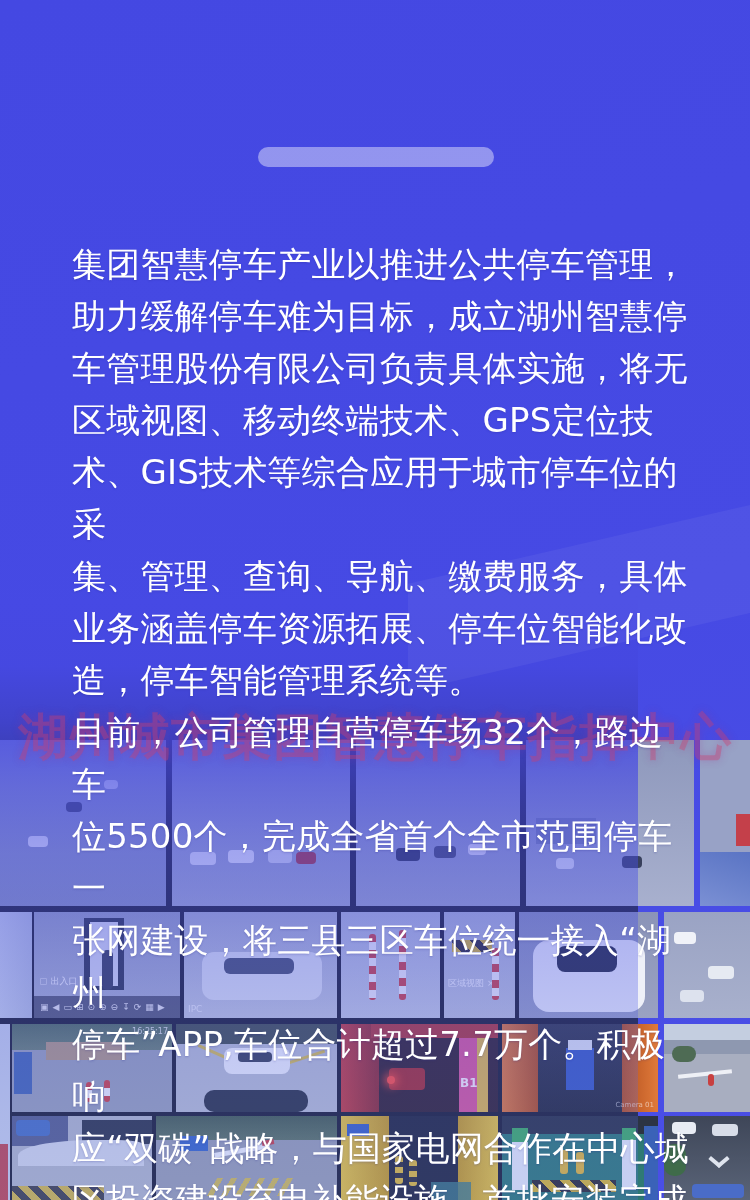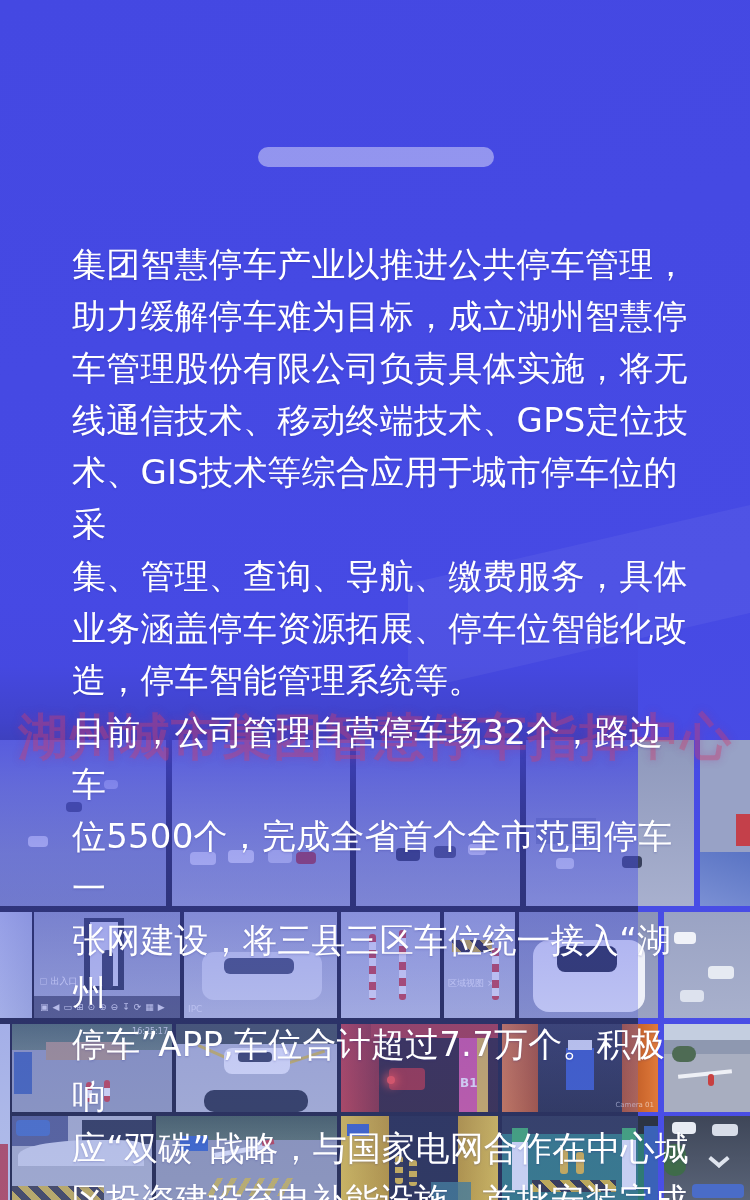--- a/index.html
+++ b/index.html
@@ -234,21 +234,21 @@
   <div class="streak"></div>
 
   <div class="hero">
     <div class="title-pill"></div>
   </div>
 
   <div class="article">
     <div class="para">集团智慧停车产业以推进公共停车管理，
 助力缓解停车难为目标，成立湖州智慧停
 车管理股份有限公司负责具体实施，将无
-线通信技术、移动终端技术、GPS定位技
+区域视图、移动终端技术、GPS定位技
 术、GIS技术等综合应用于城市停车位的采
 集、管理、查询、导航、缴费服务，具体
 业务涵盖停车资源拓展、停车位智能化改
 造，停车智能管理系统等。</div>
     <div class="para">目前，公司管理自营停车场32个，路边车
 位5500个，完成全省首个全市范围停车一
 张网建设，将三县三区车位统一接入“湖州
 停车”APP,车位合计超过7.7万个。积极响
 应“双碳”战略，与国家电网合作在中心城
 区投资建设充电补能设施，首批安装完成</div>

